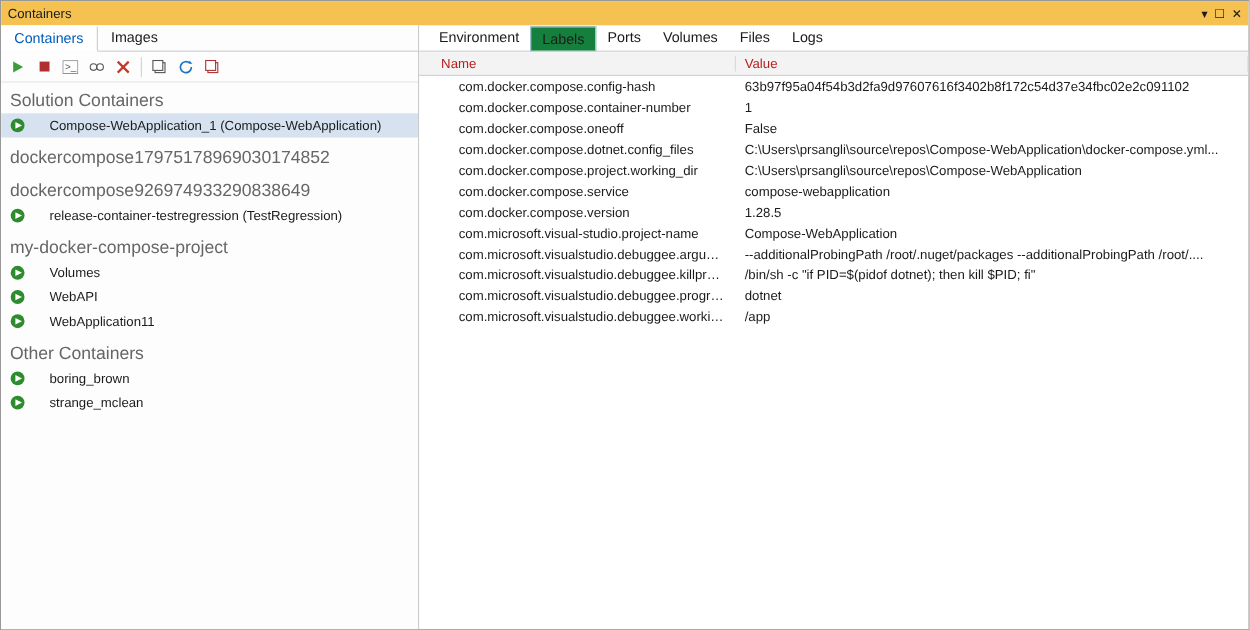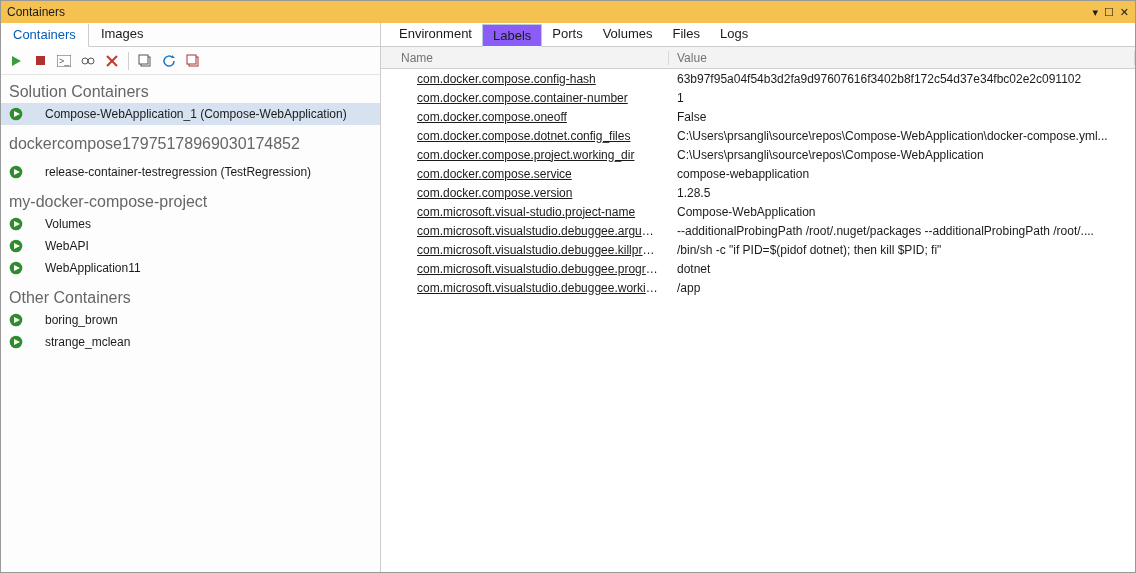--- a/index.html
+++ b/index.html
@@ -116,21 +116,21 @@
     border-bottom: 1px solid #ccc;
     padding-left: 8px;
     gap: 0;
   }
   .right-tab {
     padding: 3px 10px 0 10px;
     font-size: 13px;
     cursor: pointer;
   }
   .right-tab.active {
-    background: #8b5cf6;
+    background: #15803d;
     border: 1px solid #b6c9e3;
     border-bottom: 1px solid #eef3fb;
     position: relative;
     top: 1px;
   }
   .grid {
     flex: 1;
     overflow: auto;
   }
   .grid-header {
@@ -139,37 +139,37 @@
     border-bottom: 1px solid #d0d0d0;
     height: 22px;
     align-items: center;
     position: sticky;
     top: 0;
   }
   .grid-header .col {
     padding: 0 8px;
     border-right: 1px solid #d8d8d8;
     font-size: 12px;
-    color: #737373;
+    color: #b91c1c;
   }
   .col-name { width: 288px; flex-shrink:0; padding-left: 20px !important; }
   .col-value { flex: 1; min-width: 0; }
   .grid-row {
     display: flex;
     height: 19px;
     align-items: center;
     font-size: 12px;
   }
   .grid-row .cell {
     padding: 0 8px;
     white-space: nowrap;
     overflow: hidden;
     text-overflow: ellipsis;
   }
-  .grid-row .cell.col-name { padding-left: 36px !important; text-decoration: underline; }
+  .grid-row .cell.col-name { padding-left: 36px !important; }
   .grid-rows { padding-top: 0; }
 
   
   svg { display: block; }
 </style>
 </head>
 <body>
 
 <div class="titlebar">
   <span class="title">Containers</span>
@@ -241,20 +241,21 @@
         <div class="tree-item selected">
           <svg class="run-icon" viewBox="0 0 14 14">
             <circle cx="7" cy="7" r="6.3" fill="#2e8b2e"></circle>
             <polygon points="5,4 11,7 5,10" fill="#fff"></polygon>
           </svg>
           <span class="label">Compose-WebApplication_1 (Compose-WebApplication)</span>
         </div>
         <div style="height: 6px;"></div>
         <div class="group-header">dockercompose17975178969030174852</div>
         <div style="height: 6px;"></div>
+        <div class="group-header">dockercompose926974933290838649</div>
         <div class="tree-item">
           <svg class="run-icon" viewBox="0 0 14 14">
             <circle cx="7" cy="7" r="6.3" fill="#2e8b2e"></circle>
             <polygon points="5,4 11,7 5,10" fill="#fff"></polygon>
           </svg>
           <span class="label">release-container-testregression (TestRegression)</span>
         </div>
         <div style="height: 6px;"></div>
         <div class="group-header">my-docker-compose-project</div>
         <div class="tree-item">

